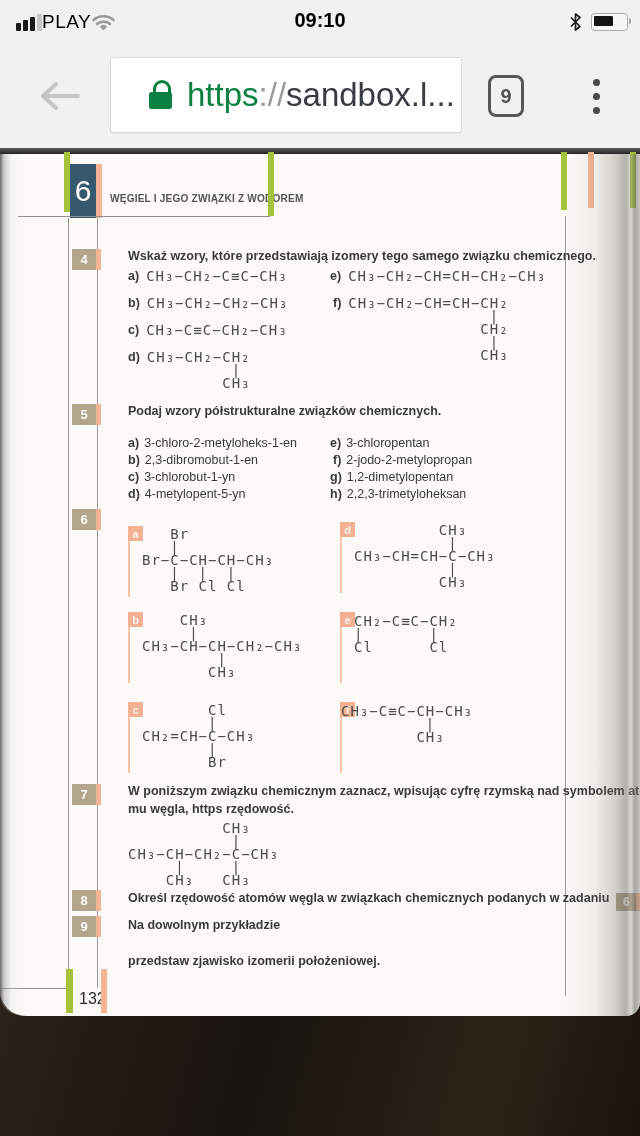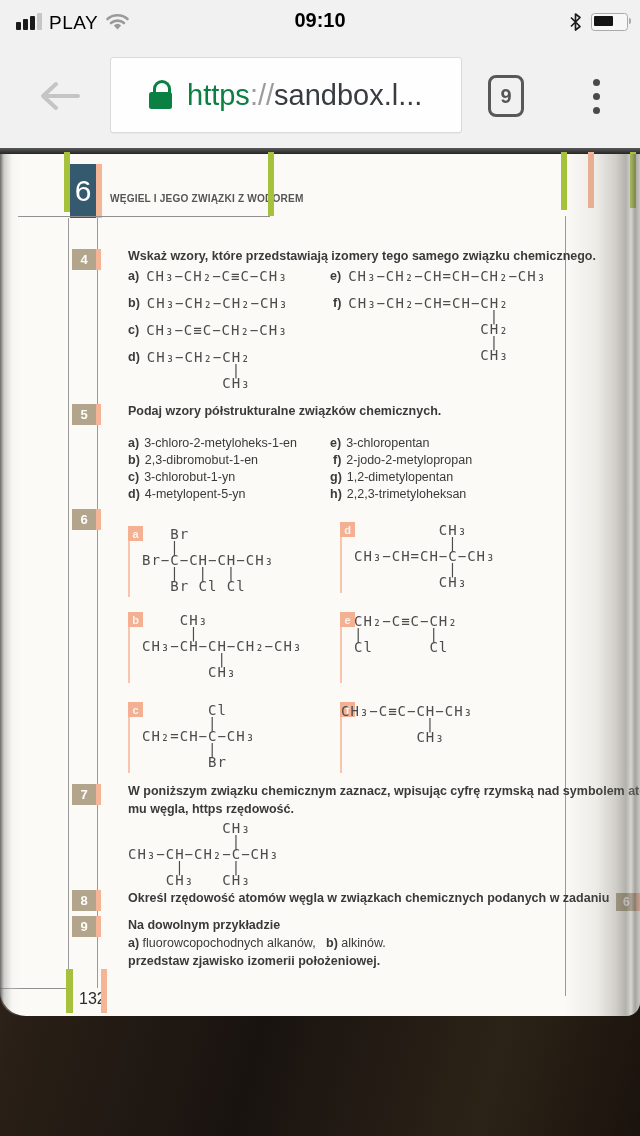--- a/index.html
+++ b/index.html
@@ -1,39 +1,39 @@
 <!DOCTYPE html>
 <html><head>
 <meta charset="utf-8">
 <style>
   html,body{margin:0;padding:0;}
   .screen{position:relative;width:640px;height:1136px;overflow:hidden;background:#f1f1f1;font-family:"Liberation Sans",sans-serif;}
 
   
   .statusbar{position:absolute;left:0;top:0;width:640px;height:44px;background:#f1f1f1;}
-  .sb-left{position:absolute;left:16px;top:12px;height:44px;display:flex;gap:7px;}
+  .sb-left{position:absolute;left:16px;top:0;height:44px;display:flex;align-items:center;}
   .sig{display:flex;align-items:flex-end;gap:2px;height:18px;}
   .sig i{display:block;width:5px;border-radius:1px;background:#1a1a1a;}
   .sig i:nth-child(1){height:8px;}.sig i:nth-child(2){height:11px;}
   .sig i:nth-child(3){height:14px;}.sig i:nth-child(4){height:17px;background:#c6c6c6;}
   .carrier{font-size:19px;color:#000;letter-spacing:.5px;}
   .sb-time{position:absolute;left:0;right:0;top:9px;text-align:center;font-size:20px;font-weight:600;color:#000;}
   .sb-right{position:absolute;right:12px;top:0;height:44px;display:flex;align-items:center;gap:9px;}
   .battery{position:relative;width:35px;height:16px;border:1px solid #aaa;border-radius:3.5px;background:#f7f7f7;}
   .battery b{position:absolute;left:2px;top:2px;width:19px;height:10px;background:#141414;border-radius:1px;}
   .battery u{position:absolute;right:-4px;top:4px;width:2.5px;height:6px;background:#aaa;border-radius:0 2px 2px 0;}
 
   
   .toolbar{position:absolute;left:0;top:44px;width:640px;height:104px;background:#f1f1f1;}
   .back-btn{position:absolute;left:36px;top:34px;width:46px;height:36px;}
   .url-pill{position:absolute;left:110px;top:13px;width:352px;height:76px;background:#fefefe;border:1px solid #dadada;border-radius:3px;box-shadow:0 1px 1px rgba(0,0,0,.04);display:flex;align-items:center;padding-left:38px;box-sizing:border-box;gap:12px;}
   .lock{position:relative;width:26px;height:32px;}
   .lock .shackle{position:absolute;left:4px;top:1px;width:12px;height:14px;border:3.5px solid #0b8043;border-bottom:none;border-radius:9px 9px 0 0;}
   .lock .body{position:absolute;left:0;top:13px;width:23px;height:17px;background:#0b8043;border-radius:2.5px;}
-  .url-text{font-size:29px;white-space:nowrap;}
+  .url-text{font-size:33px;white-space:nowrap;}
   .url-scheme{color:#0b8043;}
   .url-sep{color:#9b9b9b;}
   .url-host{color:#383c40;}
   .tab-btn{position:absolute;left:488px;top:31px;width:30px;height:36px;border:3.5px solid #585858;border-radius:8px;display:flex;align-items:center;justify-content:center;font-size:20px;font-weight:bold;color:#555;background:transparent;}
   .menu-btn{position:absolute;left:590px;top:32px;width:12px;height:40px;display:flex;flex-direction:column;align-items:center;justify-content:center;gap:7px;}
   .menu-btn i{width:7px;height:7px;border-radius:50%;background:#4a4a4a;}
 
   
   .photo{position:absolute;left:0;top:148px;width:640px;height:988px;background:linear-gradient(105deg,#4a4136 0%,#291f16 28%,#191310 55%,#2c2317 82%,#1a130d 100%);}
   .photo-top{position:absolute;left:0;top:0;width:640px;height:6px;background:linear-gradient(#5a5a5a,#252525);}
@@ -256,21 +256,20 @@
            |
 CH₃−CH−CH₂−C−CH₃
      |     |
     CH₃   CH₃</pre>
 
       <div class="ex-badge" style="left:72px;top:736px;">8</div>
       <div class="txt bold" style="left:128px;top:737px;"><span>Określ rzędowość atomów węgla w związkach chemicznych podanych w zadaniu</span><span class="ref-badge">6</span></div>
 
       <div class="ex-badge" style="left:72px;top:762px;">9</div>
       <div class="txt bold" style="left:128px;top:764px;">Na dowolnym przykładzie</div>
-      <div class="txt" style="left:128px;top:782px;"><span class="bold">a)</span> <span>fluorowcopochodnych alkanów,</span>&nbsp;&nbsp;&nbsp;<span class="bold">b)</span> <span>alkinów.</span></div>
       <div class="txt bold" style="left:128px;top:800px;">przedstaw zjawisko izomerii położeniowej.</div>
 
       <div class="hline" style="left:0;top:834px;width:68px;"></div>
       <div class="greenbar" style="left:66px;top:815px;height:44px;width:7px;"></div>
       <div class="pageno">132</div>
       <div class="salmonbar" style="left:101px;top:815px;height:44px;"></div>
 
       <div class="edgeL"></div>
       <div class="edgeR"></div>
     </div>

